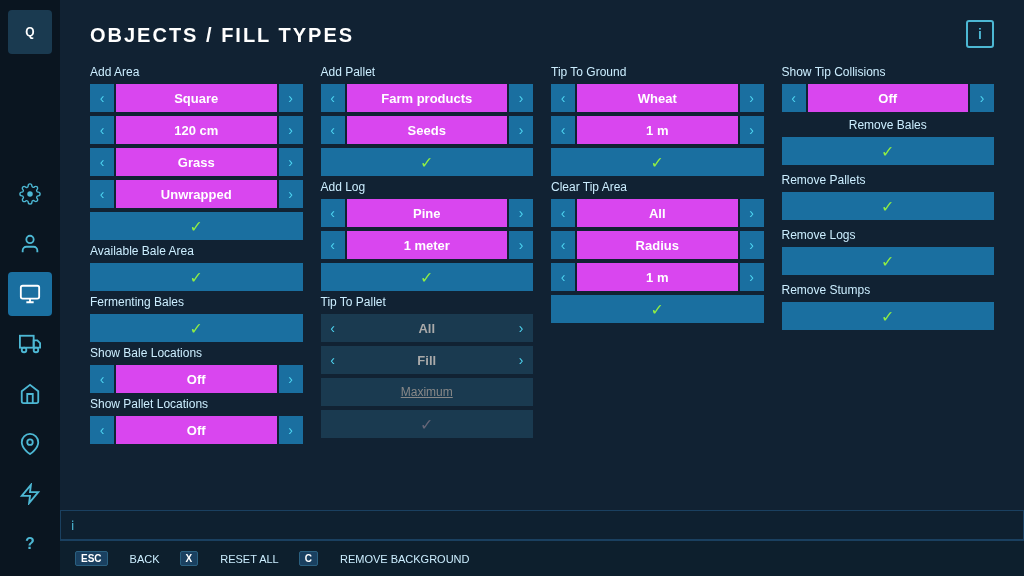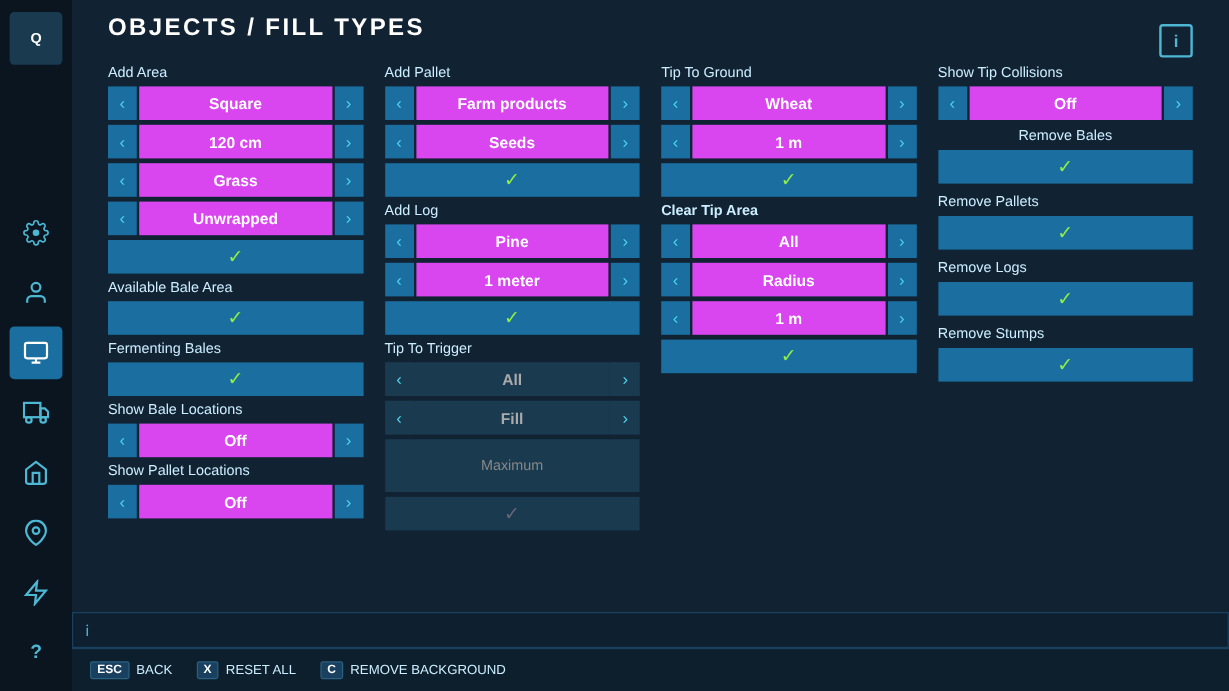--- a/index.html
+++ b/index.html
@@ -40,21 +40,21 @@
     }
     .sidebar-icon svg { width: 22px; height: 22px; }
 
     
     .main {
       position: absolute;
       left: 60px; top: 0;
       width: 964px;
       height: 576px;
       background: #112233;
-      padding: 12px 30px;
+      padding: 24px 30px;
     }
 
     .page-title {
       font-size: 20px;
       font-weight: bold;
       color: #ffffff;
       letter-spacing: 2px;
       margin-bottom: 18px;
       text-transform: uppercase;
     }
@@ -130,26 +130,27 @@
       height: 28px;
       display: flex; align-items: center;
       background: #1a3a50;
       margin-bottom: 4px;
       position: relative;
     }
     .trigger-row .sel-btn { background: #1a3a50; color: #4dd4f0; }
     .trigger-row .sel-value { background: #1a3a50; color: #aaa; }
     .trigger-max {
       flex: 1;
-      height: 44px;
+      height: 28px;
       background: #1a3a50;
       display: flex; align-items: center; justify-content: center;
       color: #888;
       font-size: 12px;
       margin-bottom: 4px;
+      text-decoration: underline;
     }
 
     
     .remove-section { margin-bottom: 8px; }
     .remove-check {
       background: #1a6fa0;
       height: 28px;
       display: flex; align-items: center; justify-content: center;
       color: #90ee44;
       font-size: 16px;
@@ -162,21 +163,21 @@
       width: 964px;
       height: 36px;
       background: #0d1f2d;
       border-top: 1px solid #1a4060;
       display: flex;
       align-items: center;
       padding: 0 15px;
       gap: 20px;
     }
     .bottom-btn {
-      display: flex; align-items: center; gap: 6px;
+      display: flex; align-items: center; gap: 22px;
       font-size: 11px; color: #cceeff;
       cursor: pointer;
     }
     .key-badge {
       background: #1a4060;
       border: 1px solid #2a6080;
       color: #fff;
       font-size: 10px;
       padding: 1px 5px;
       border-radius: 2px;
@@ -349,21 +350,21 @@
       <div class="selector-row">
         <button class="sel-btn">‹</button>
         <div class="sel-value">1 meter</div>
         <button class="sel-btn">›</button>
       </div>
 
       <div class="check-box">
         <span class="checkmark">✓</span>
       </div>
 
-      <div class="section-label" style="margin-top:4px;">Tip To Trigger</div>
+      <div class="section-label" style="margin-top:4px;">Tip To Pallet</div>
 
       <div class="trigger-row">
         <button class="sel-btn" style="background:#1a3a50;">‹</button>
         <div class="sel-value" style="background:#1a3a50;color:#aaa;">All</div>
         <button class="sel-btn" style="background:#1a3a50;">›</button>
       </div>
 
       <div class="trigger-row">
         <button class="sel-btn" style="background:#1a3a50;">‹</button>
         <div class="sel-value" style="background:#1a3a50;color:#aaa;">Fill</div>
@@ -389,21 +390,21 @@
       <div class="selector-row">
         <button class="sel-btn">‹</button>
         <div class="sel-value">1 m</div>
         <button class="sel-btn">›</button>
       </div>
 
       <div class="check-box">
         <span class="checkmark">✓</span>
       </div>
 
-      <div class="section-label" style="margin-top:4px;font-weight:bold;">Clear Tip Area</div>
+      <div class="section-label" style="margin-top:4px;">Clear Tip Area</div>
 
       <div class="selector-row">
         <button class="sel-btn">‹</button>
         <div class="sel-value">All</div>
         <button class="sel-btn">›</button>
       </div>
 
       <div class="selector-row">
         <button class="sel-btn">‹</button>
         <div class="sel-value">Radius</div>

